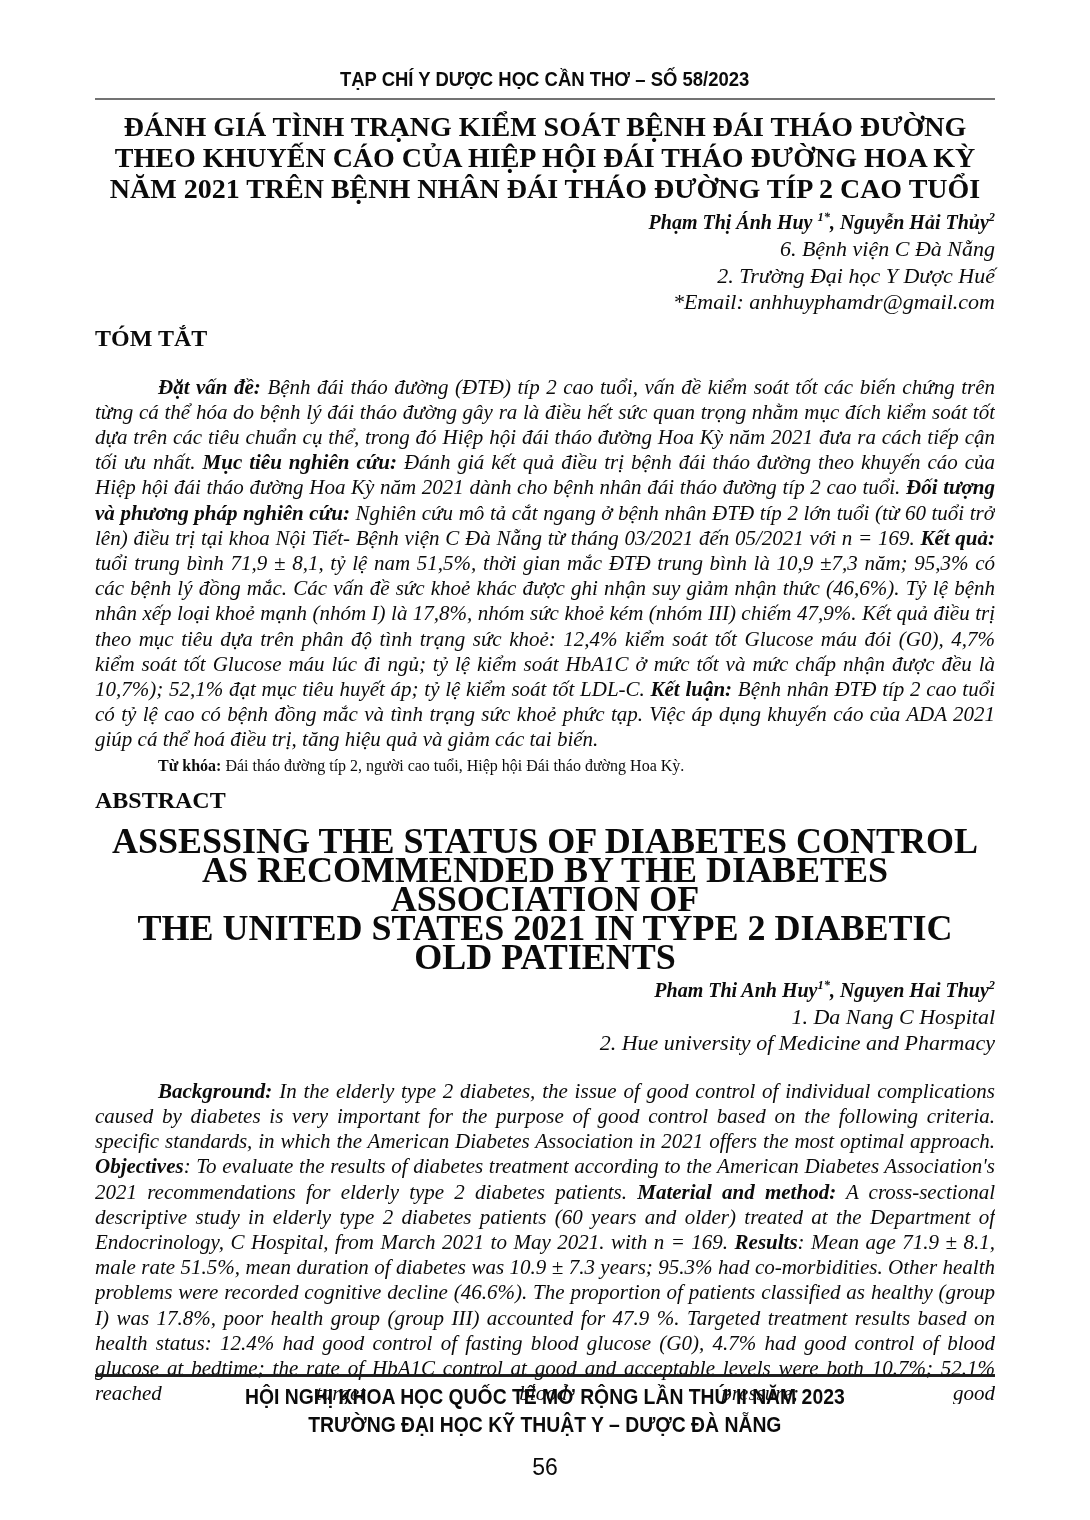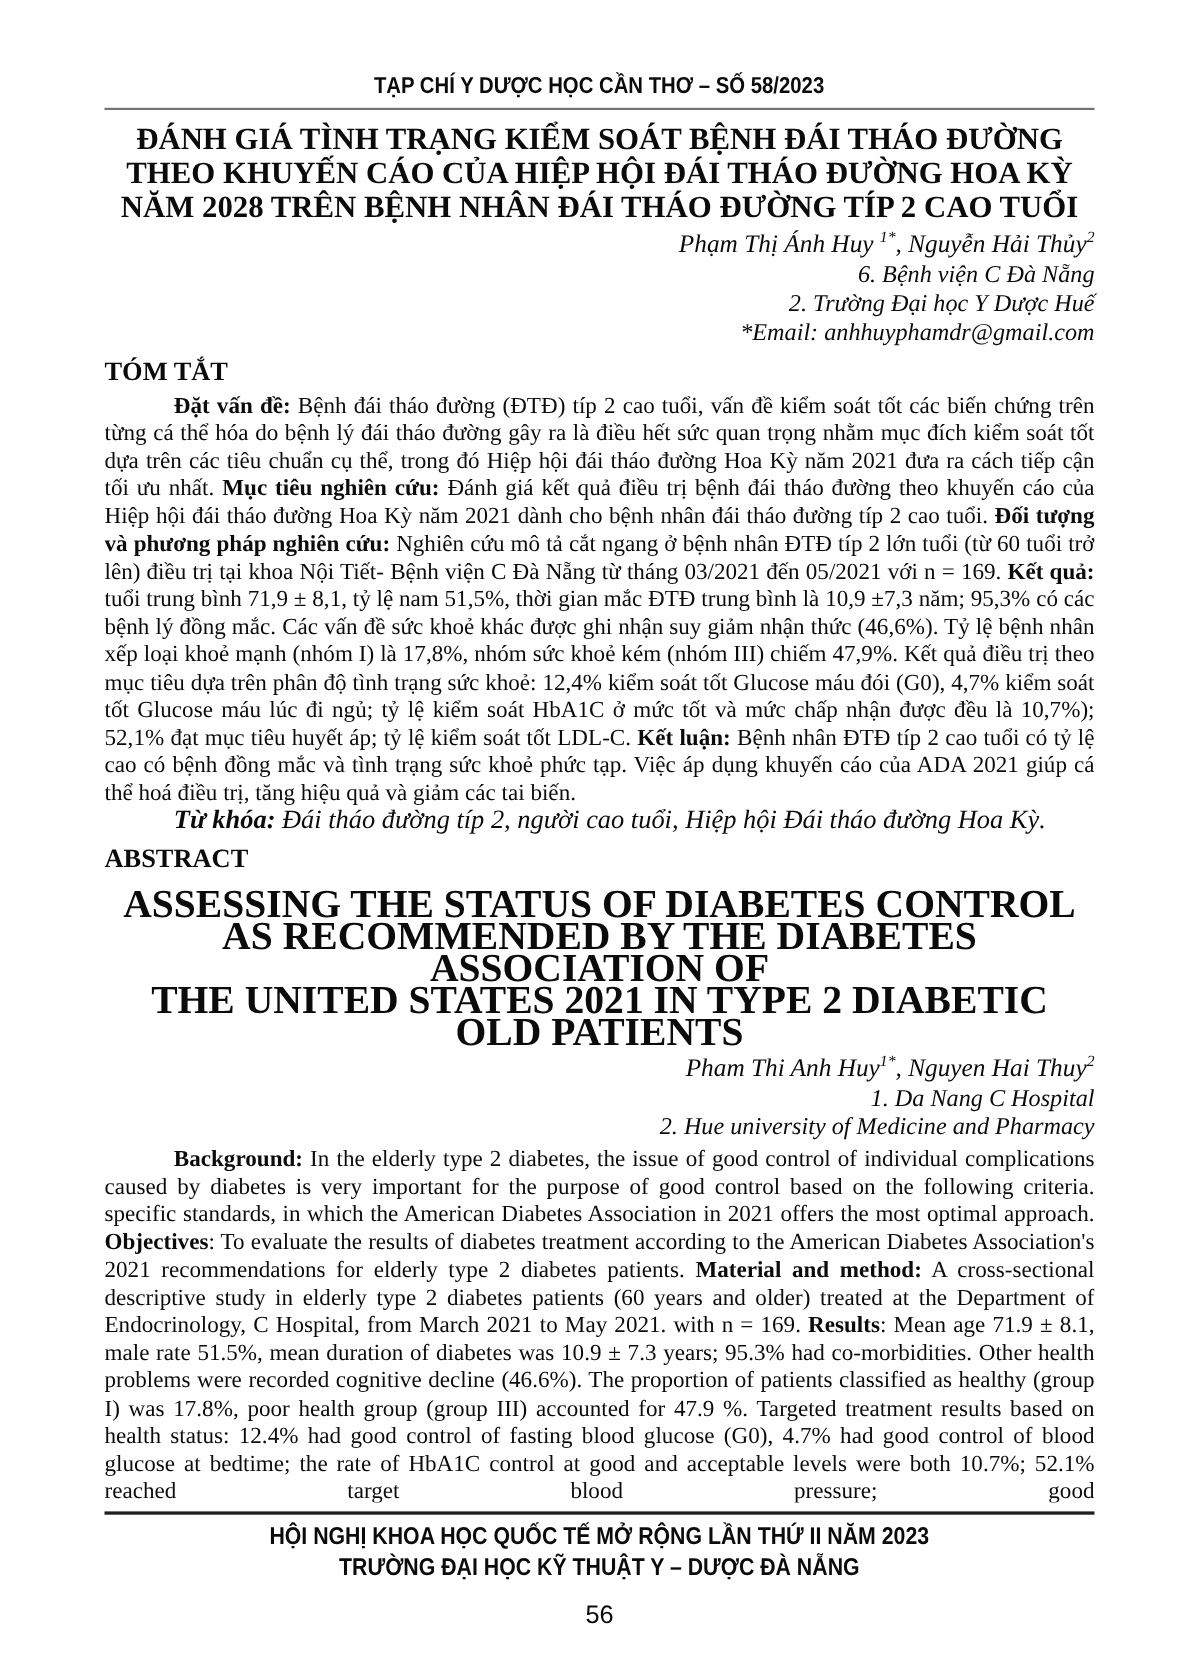--- a/index.html
+++ b/index.html
@@ -25,39 +25,40 @@
   }
   .condense { display: inline-block; transform: scaleX(0.88); transform-origin: center; white-space: nowrap; }
   .head-rule { margin-top: 6px; border-top: 2px solid #737373; height: 0; }
 
   
   .vi-title { margin-top: 11px; text-align: center; font-weight: 700; font-size: 28px; line-height: 31px; }
   .title-line { display: block; }
   .en-title { margin-top: 12px; text-align: center; font-weight: 700; font-size: 36px; line-height: 29px; }
 
   
-  .authors { margin-top: 4px; text-align: right; font-style: italic; font-weight: 400; font-size: 23px; line-height: 28px; }
+  .authors { margin-top: 4px; text-align: right; font-style: italic; font-weight: 700; font-size: 20px; line-height: 28px; }
   sup { font-size: 0.62em; line-height: 0; }
   .affils { text-align: right; font-style: italic; font-size: 22px; line-height: 26.5px; }
   .affil-line { display: block; }
 
   
   .section-head { margin-top: 7px; font-weight: 700; font-size: 24px; line-height: 30px; font-style: normal; }
 
   
   .para {
-    margin-top: 3px;
+    margin-top: 22px;
+    font-style: italic;
     font-size: 21px;
     line-height: 25.2px;
     text-align: justify;
     text-indent: 63px;
   }
   .para-vi { max-height: 433px; overflow: hidden; }
   .para-en { max-height: 325px; overflow: hidden; text-align-last: justify; }
-  .keywords { font-style: italic; font-size: 24px; line-height: 25.2px; text-indent: 63px; }
+  .keywords { font-size: 16px; line-height: 25.2px; text-indent: 63px; }
   .seg-b { font-weight: 700; }
 
   
   .footer { position: absolute; left: 95px; top: 1374px; width: 900px; text-align: center; }
   .foot-rule { border-top: 3px solid #1f1f1f; height: 0; }
   .foot-conf {
     margin-top: 6px;
     font-family: "Liberation Sans", sans-serif;
     font-weight: 700;
     font-size: 22px;
@@ -78,21 +79,21 @@
   <div class="content">
 
     <div class="journal-head">
       <span class="condense">TẠP CHÍ Y DƯỢC HỌC CẦN THƠ – SỐ 58/2023</span>
     </div>
     <div class="head-rule"></div>
 
     <h1 class="vi-title">
       <span class="title-line">ĐÁNH GIÁ TÌNH TRẠNG KIỂM SOÁT BỆNH ĐÁI THÁO ĐƯỜNG</span>
       <span class="title-line">THEO KHUYẾN CÁO CỦA HIỆP HỘI ĐÁI THÁO ĐƯỜNG HOA KỲ</span>
-      <span class="title-line">NĂM 2028 TRÊN BỆNH NHÂN ĐÁI THÁO ĐƯỜNG TÍP 2 CAO TUỔI</span>
+      <span class="title-line">NĂM 2021 TRÊN BỆNH NHÂN ĐÁI THÁO ĐƯỜNG TÍP 2 CAO TUỔI</span>
     </h1>
 
     <div class="authors"><span>Phạm Thị Ánh Huy </span><sup>1*</sup><span>, Nguyễn Hải Thủy</span><sup>2</sup></div>
 
     <div class="affils">
       <span class="affil-line">6. Bệnh viện C Đà Nẵng</span>
       <span class="affil-line">2. Trường Đại học Y Dược Huế</span>
       <span class="affil-line">*Email: anhhuyphamdr@gmail.com</span>
     </div>
 

